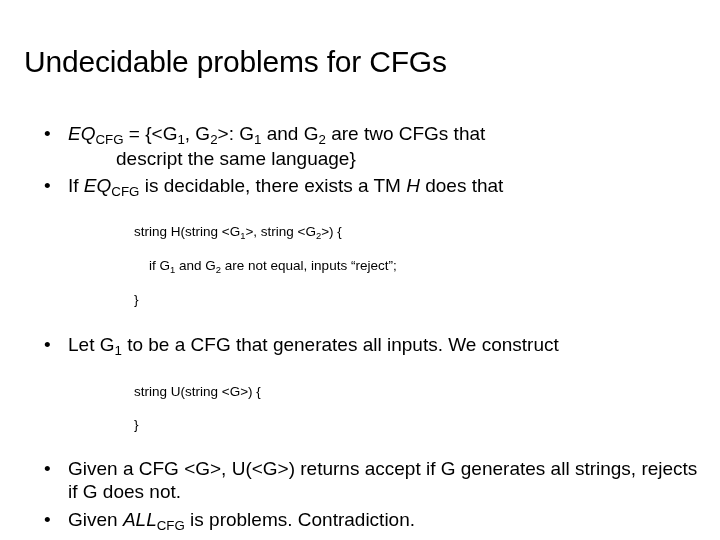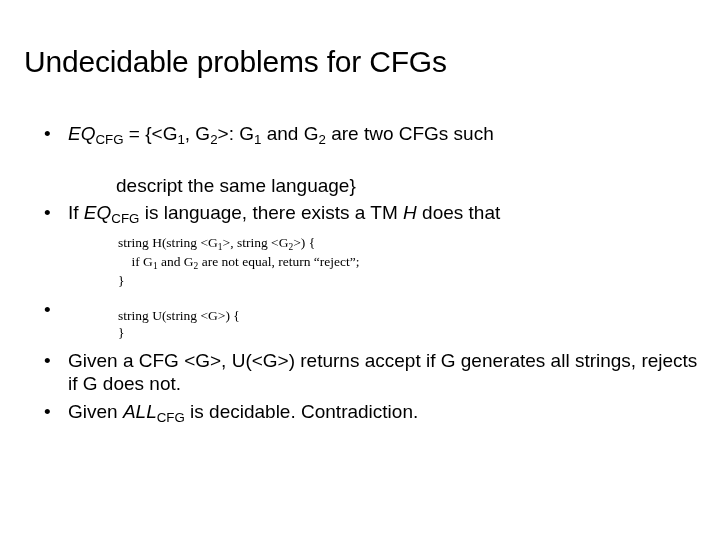--- a/index.html
+++ b/index.html
@@ -52,98 +52,98 @@
     top: 0;
     font-size: 19px;
     line-height: 23px;
   }
   .bullet-line {
     display: block;
   }
   .indent-center {
     display: block;
     padding-left: 48px;
-    margin-top: 27px;
   }
   em.it {
     font-style: italic;
     text-align: center;
   }
   sub {
     font-size: 0.70em;
     vertical-align: baseline;
     position: relative;
     bottom: -0.28em;
   }
   .code {
-    font-family: Liberation Serif, serif;
+    font-family: Liberation Sans, sans-serif;
     font-size: 13.5px;
     line-height: 17px;
     white-space: pre;
-    margin: 0;
+    margin: 16px;
     padding-left: 82px;
   }
   .sp-b1 { height: 4px; }
   .sp-code-top { height: 8px; }
   .sp-code-bot { height: 9px; }
   .sp-b3 { height: 5px; }
   .sp-code2-top { height: 9px; }
   .sp-code2-bot { height: 8px; }
 </style>
 </head>
 <body>
 
 <div class="slide">
 
   <div class="slide-title">Undecidable problems for CFGs</div>
 
   <div class="body-area">
 
     <div class="bullet">
       <span class="dot">•</span>
-      <span class="bullet-line"><em class="it">EQ</em><sub>CFG</sub><span> = {&lt;G</span><sub>1</sub><span>, G</span><sub>2</sub><span>&gt;: G</span><sub>1</sub><span> and G</span><sub>2</sub><span> are two CFGs such</span></span>
+      <span class="bullet-line"><em class="it">EQ</em><sub>CFG</sub><span> = {&lt;G</span><sub>1</sub><span>, G</span><sub>2</sub><span>&gt;: G</span><sub>1</sub><span> and G</span><sub>2</sub><span> are two CFGs that</span></span>
       <span class="indent-center">descript the same language}</span>
     </div>
 
     <div class="sp-b1"></div>
 
     <div class="bullet">
       <span class="dot">•</span>
-      <span class="bullet-line"><span>If </span><em class="it">EQ</em><sub>CFG</sub><span> is language, there exists a TM </span><em class="it">H</em><span> does that</span></span>
+      <span class="bullet-line"><span>If </span><em class="it">EQ</em><sub>CFG</sub><span> is decidable, there exists a TM </span><em class="it">H</em><span> does that</span></span>
     </div>
 
     <div class="sp-code-top"></div>
 
     <div>
       <div class="code"><span>string H(string &lt;G</span><sub>1</sub><span>&gt;, string &lt;G</span><sub>2</sub><span>&gt;) {</span></div>
-      <div class="code"><span>    if G</span><sub>1</sub><span> and G</span><sub>2</sub><span> are not equal, return “reject”;</span></div>
+      <div class="code"><span>    if G</span><sub>1</sub><span> and G</span><sub>2</sub><span> are not equal, inputs “reject”;</span></div>
       <div class="code">}</div>
     </div>
 
     <div class="sp-code-bot"></div>
 
     <div class="bullet">
       <span class="dot">•</span>
+      <span class="bullet-line"><span>Let G</span><sub>1</sub><span> to be a CFG that generates all inputs. We construct</span></span>
     </div>
 
     <div class="sp-code2-top"></div>
 
     <div>
       <div class="code">string U(string &lt;G&gt;) {</div>
       <div class="code">}</div>
     </div>
 
     <div class="sp-code2-bot"></div>
 
     <div class="bullet">
       <span class="dot">•</span>
       <span class="bullet-line">Given a CFG &lt;G&gt;, U(&lt;G&gt;) returns accept if G generates all strings, rejects if G does not.</span>
     </div>
 
     <div class="sp-b3"></div>
 
     <div class="bullet">
       <span class="dot">•</span>
-      <span class="bullet-line"><span>Given </span><em class="it">ALL</em><sub>CFG</sub><span> is decidable. Contradiction.</span></span>
+      <span class="bullet-line"><span>Given </span><em class="it">ALL</em><sub>CFG</sub><span> is problems. Contradiction.</span></span>
     </div>
 
   </div>
 </div>
 
 </body></html>

